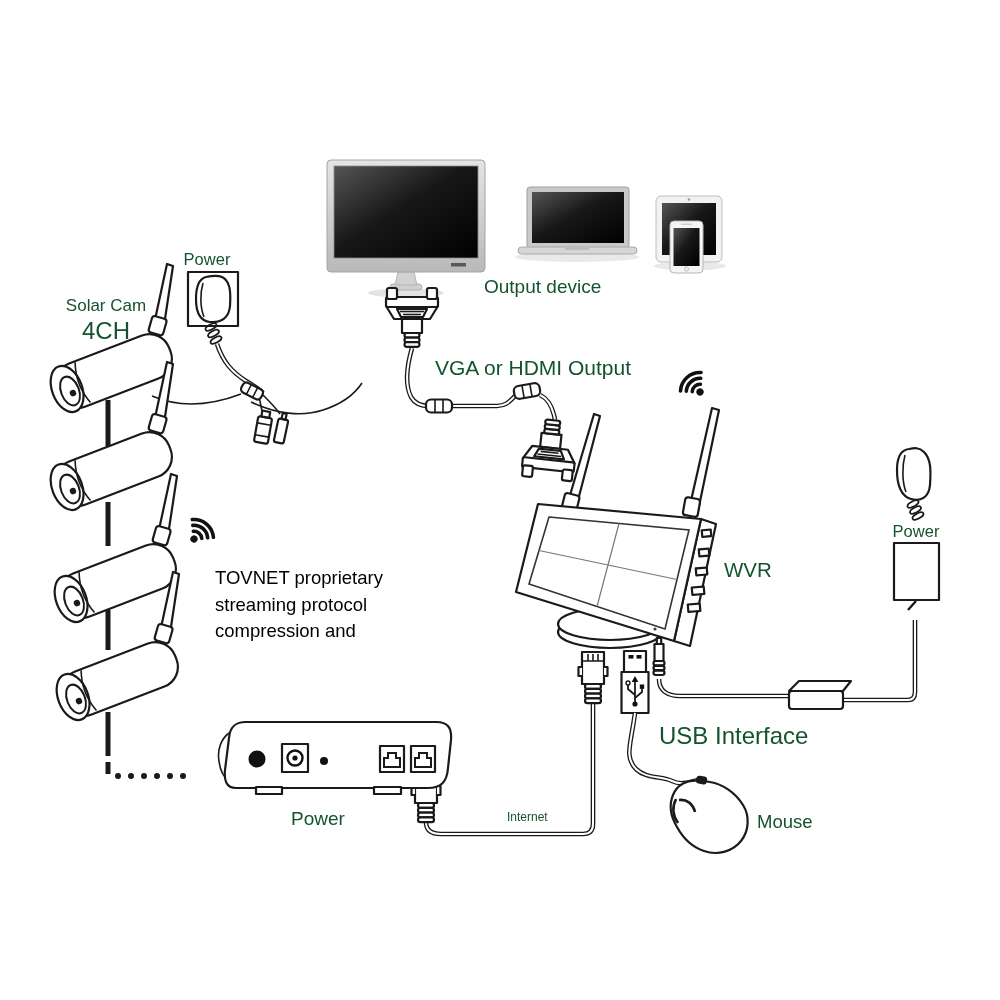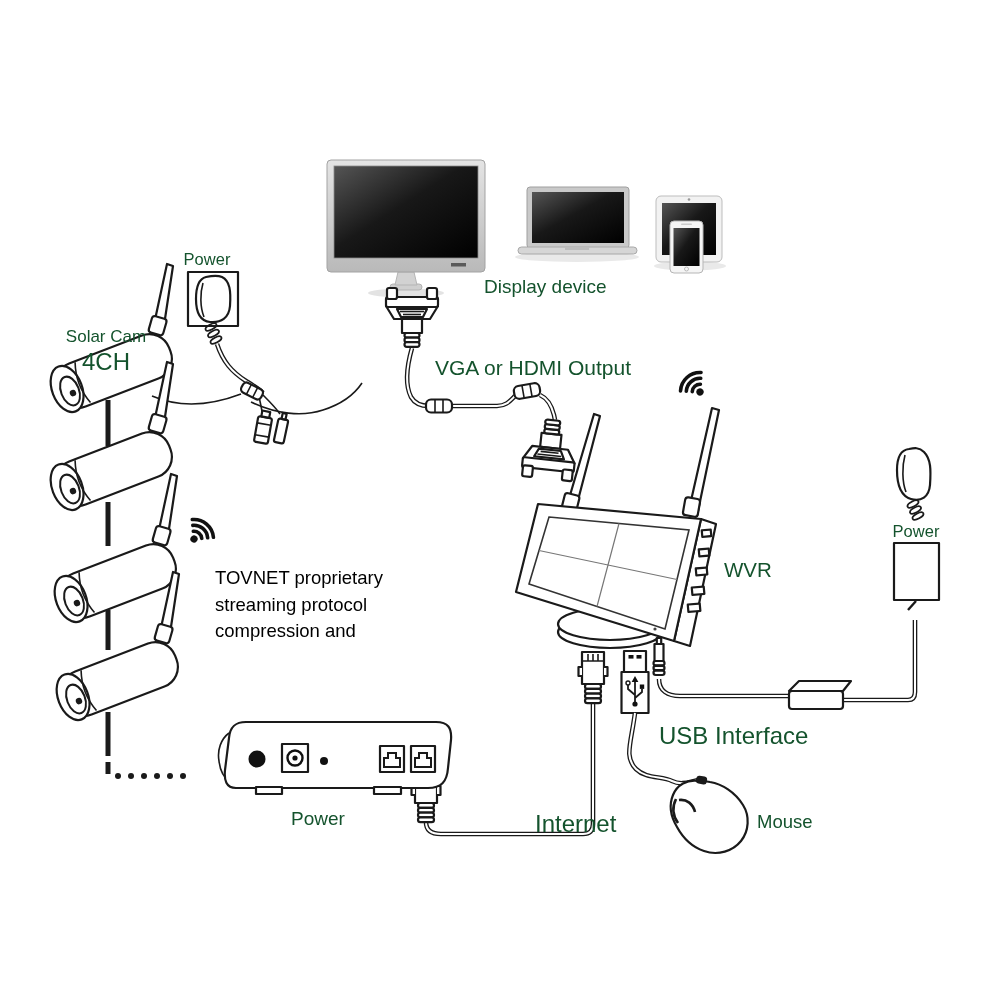--- a/index.html
+++ b/index.html
@@ -3,29 +3,29 @@
 <meta charset="utf-8">
 <style>
   html,body{margin:0;padding:0;}
   body{
     width:1000px;height:1000px;position:relative;background:#ffffff;
     font-family:"Liberation Sans",sans-serif;color:#1f1f1f;overflow:hidden;
   }
   svg{position:absolute;left:0;top:0;}
   .label{position:absolute;white-space:nowrap;color:#14532d;}
   .lbl-cam-power{left:176px;top:250px;width:62px;text-align:center;font-size:16.5px;}
-  .lbl-solarcam{left:56px;top:296px;width:100px;text-align:center;margin-top:31px;}
+  .lbl-solarcam{left:56px;top:296px;width:100px;text-align:center;}
   .lbl-solarcam .l1{display:block;font-size:17px;}
   .lbl-solarcam .l2{display:block;font-size:24px;margin-top:1px;}
   .lbl-display{left:484px;top:276px;font-size:19px;}
   .lbl-vga{left:435px;top:356px;font-size:21px;}
   .lbl-wvr{left:724px;top:558px;font-size:20.5px;}
   .lbl-wvr-power{left:885px;top:522px;width:62px;text-align:center;font-size:16.5px;}
   .lbl-modem{left:291px;top:808px;font-size:19px;}
-  .lbl-internet{left:507px;top:810px;font-size:24px;margin-left:28px;}
+  .lbl-internet{left:507px;top:810px;font-size:12px;}
   .lbl-usb{left:659px;top:722px;font-size:24px;}
   .lbl-mouse{left:757px;top:811px;font-size:18.5px;}
   .note{left:215px;top:565px;font-size:18.5px;line-height:26.5px;color:#000000;}
   .note span{display:block;}
 
   
   .ln{fill:#fff;stroke:#1a1a1a;stroke-width:2.2;stroke-linejoin:round;}
   .thin{fill:none;stroke:#1a1a1a;stroke-width:1.6;}
   .wf{fill:none;stroke:#111;stroke-width:3.6;stroke-linecap:round;}
   .cableO{fill:none;stroke:#1a1a1a;stroke-width:4.6;stroke-linejoin:round;}
@@ -310,21 +310,21 @@
   </g>
 </svg>
 
 <div class="label lbl-cam-power">Power</div>
 
 <div class="label lbl-solarcam">
   <span class="l1">Solar Cam</span>
   <span class="l2">4CH</span>
 </div>
 
-<div class="label lbl-display">Display device</div>
+<div class="label lbl-display">Output device</div>
 
 <div class="label lbl-vga">VGA or HDMI Output</div>
 
 <div class="label lbl-wvr">WVR</div>
 
 <div class="label lbl-wvr-power">Power</div>
 
 <div class="label note">
   <span>TOVNET proprietary</span>
   <span>streaming protocol</span>

